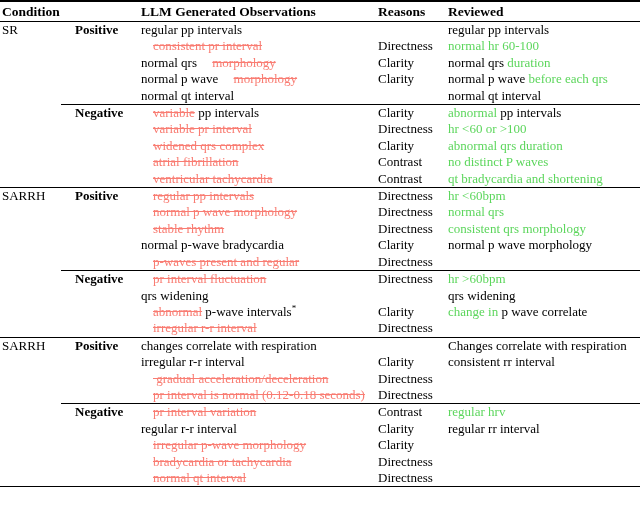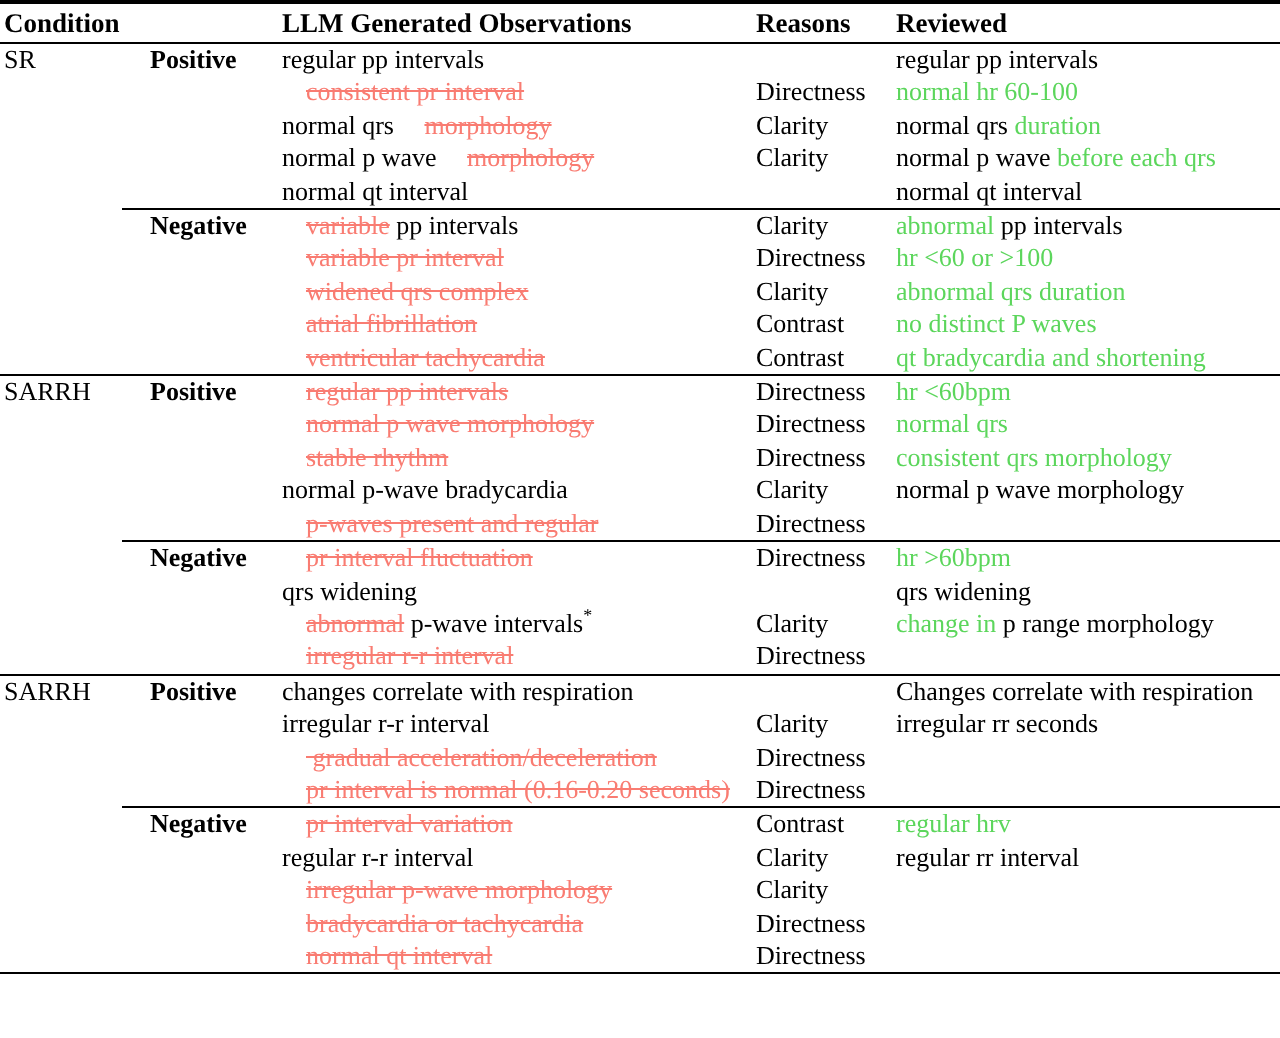--- a/index.html
+++ b/index.html
@@ -200,54 +200,54 @@
         <td class="col-polarity"></td>
         <td class="col-obs"><span class="seg-plain">qrs widening</span></td>
         <td class="col-reason"></td>
         <td class="col-reviewed"><span class="seg-plain">qrs widening</span></td>
       </tr>
       <tr>
         <td class="col-condition"></td>
         <td class="col-polarity"></td>
         <td class="col-obs"><span class="seg-del">abnormal</span><span class="seg-plain"> p-wave intervals</span><sup class="seg-sup">*</sup></td>
         <td class="col-reason"><span class="seg-plain">Clarity</span></td>
-        <td class="col-reviewed"><span class="seg-add">change in </span><span class="seg-plain">p range morphology</span></td>
+        <td class="col-reviewed"><span class="seg-add">change in </span><span class="seg-plain">p wave correlate</span></td>
       </tr>
       <tr>
         <td class="col-condition"></td>
         <td class="col-polarity"></td>
         <td class="col-obs"><span class="seg-del">irregular r-r interval</span></td>
         <td class="col-reason"><span class="seg-plain">Directness</span></td>
         <td class="col-reviewed"></td>
       </tr>
       <tr class="section-start">
         <td class="col-condition"><span class="seg-plain">SARRH</span></td>
         <td class="col-polarity"><span class="seg-plain">Positive</span></td>
         <td class="col-obs"><span class="seg-plain">changes correlate with respiration</span></td>
         <td class="col-reason"></td>
         <td class="col-reviewed"><span class="seg-plain">Changes correlate with respiration</span></td>
       </tr>
       <tr>
         <td class="col-condition"></td>
         <td class="col-polarity"></td>
         <td class="col-obs"><span class="seg-plain">irregular r-r interval</span></td>
         <td class="col-reason"><span class="seg-plain">Clarity</span></td>
-        <td class="col-reviewed"><span class="seg-plain">irregular rr seconds</span></td>
+        <td class="col-reviewed"><span class="seg-plain">consistent rr interval</span></td>
       </tr>
       <tr>
         <td class="col-condition"></td>
         <td class="col-polarity"></td>
         <td class="col-obs"><span class="seg-del">&nbsp;gradual acceleration/deceleration</span></td>
         <td class="col-reason"><span class="seg-plain">Directness</span></td>
         <td class="col-reviewed"></td>
       </tr>
       <tr>
         <td class="col-condition"></td>
         <td class="col-polarity"></td>
-        <td class="col-obs"><span class="seg-del">pr interval is normal (0.16-0.20 seconds)</span></td>
+        <td class="col-obs"><span class="seg-del">pr interval is normal (0.12-0.18 seconds)</span></td>
         <td class="col-reason"><span class="seg-plain">Directness</span></td>
         <td class="col-reviewed"></td>
       </tr>
       <tr class="group-start">
         <td class="col-condition"></td>
         <td class="col-polarity"><span class="seg-plain">Negative</span></td>
         <td class="col-obs"><span class="seg-del">pr interval variation</span></td>
         <td class="col-reason"><span class="seg-plain">Contrast</span></td>
         <td class="col-reviewed"><span class="seg-add">regular hrv</span></td>
       </tr>

